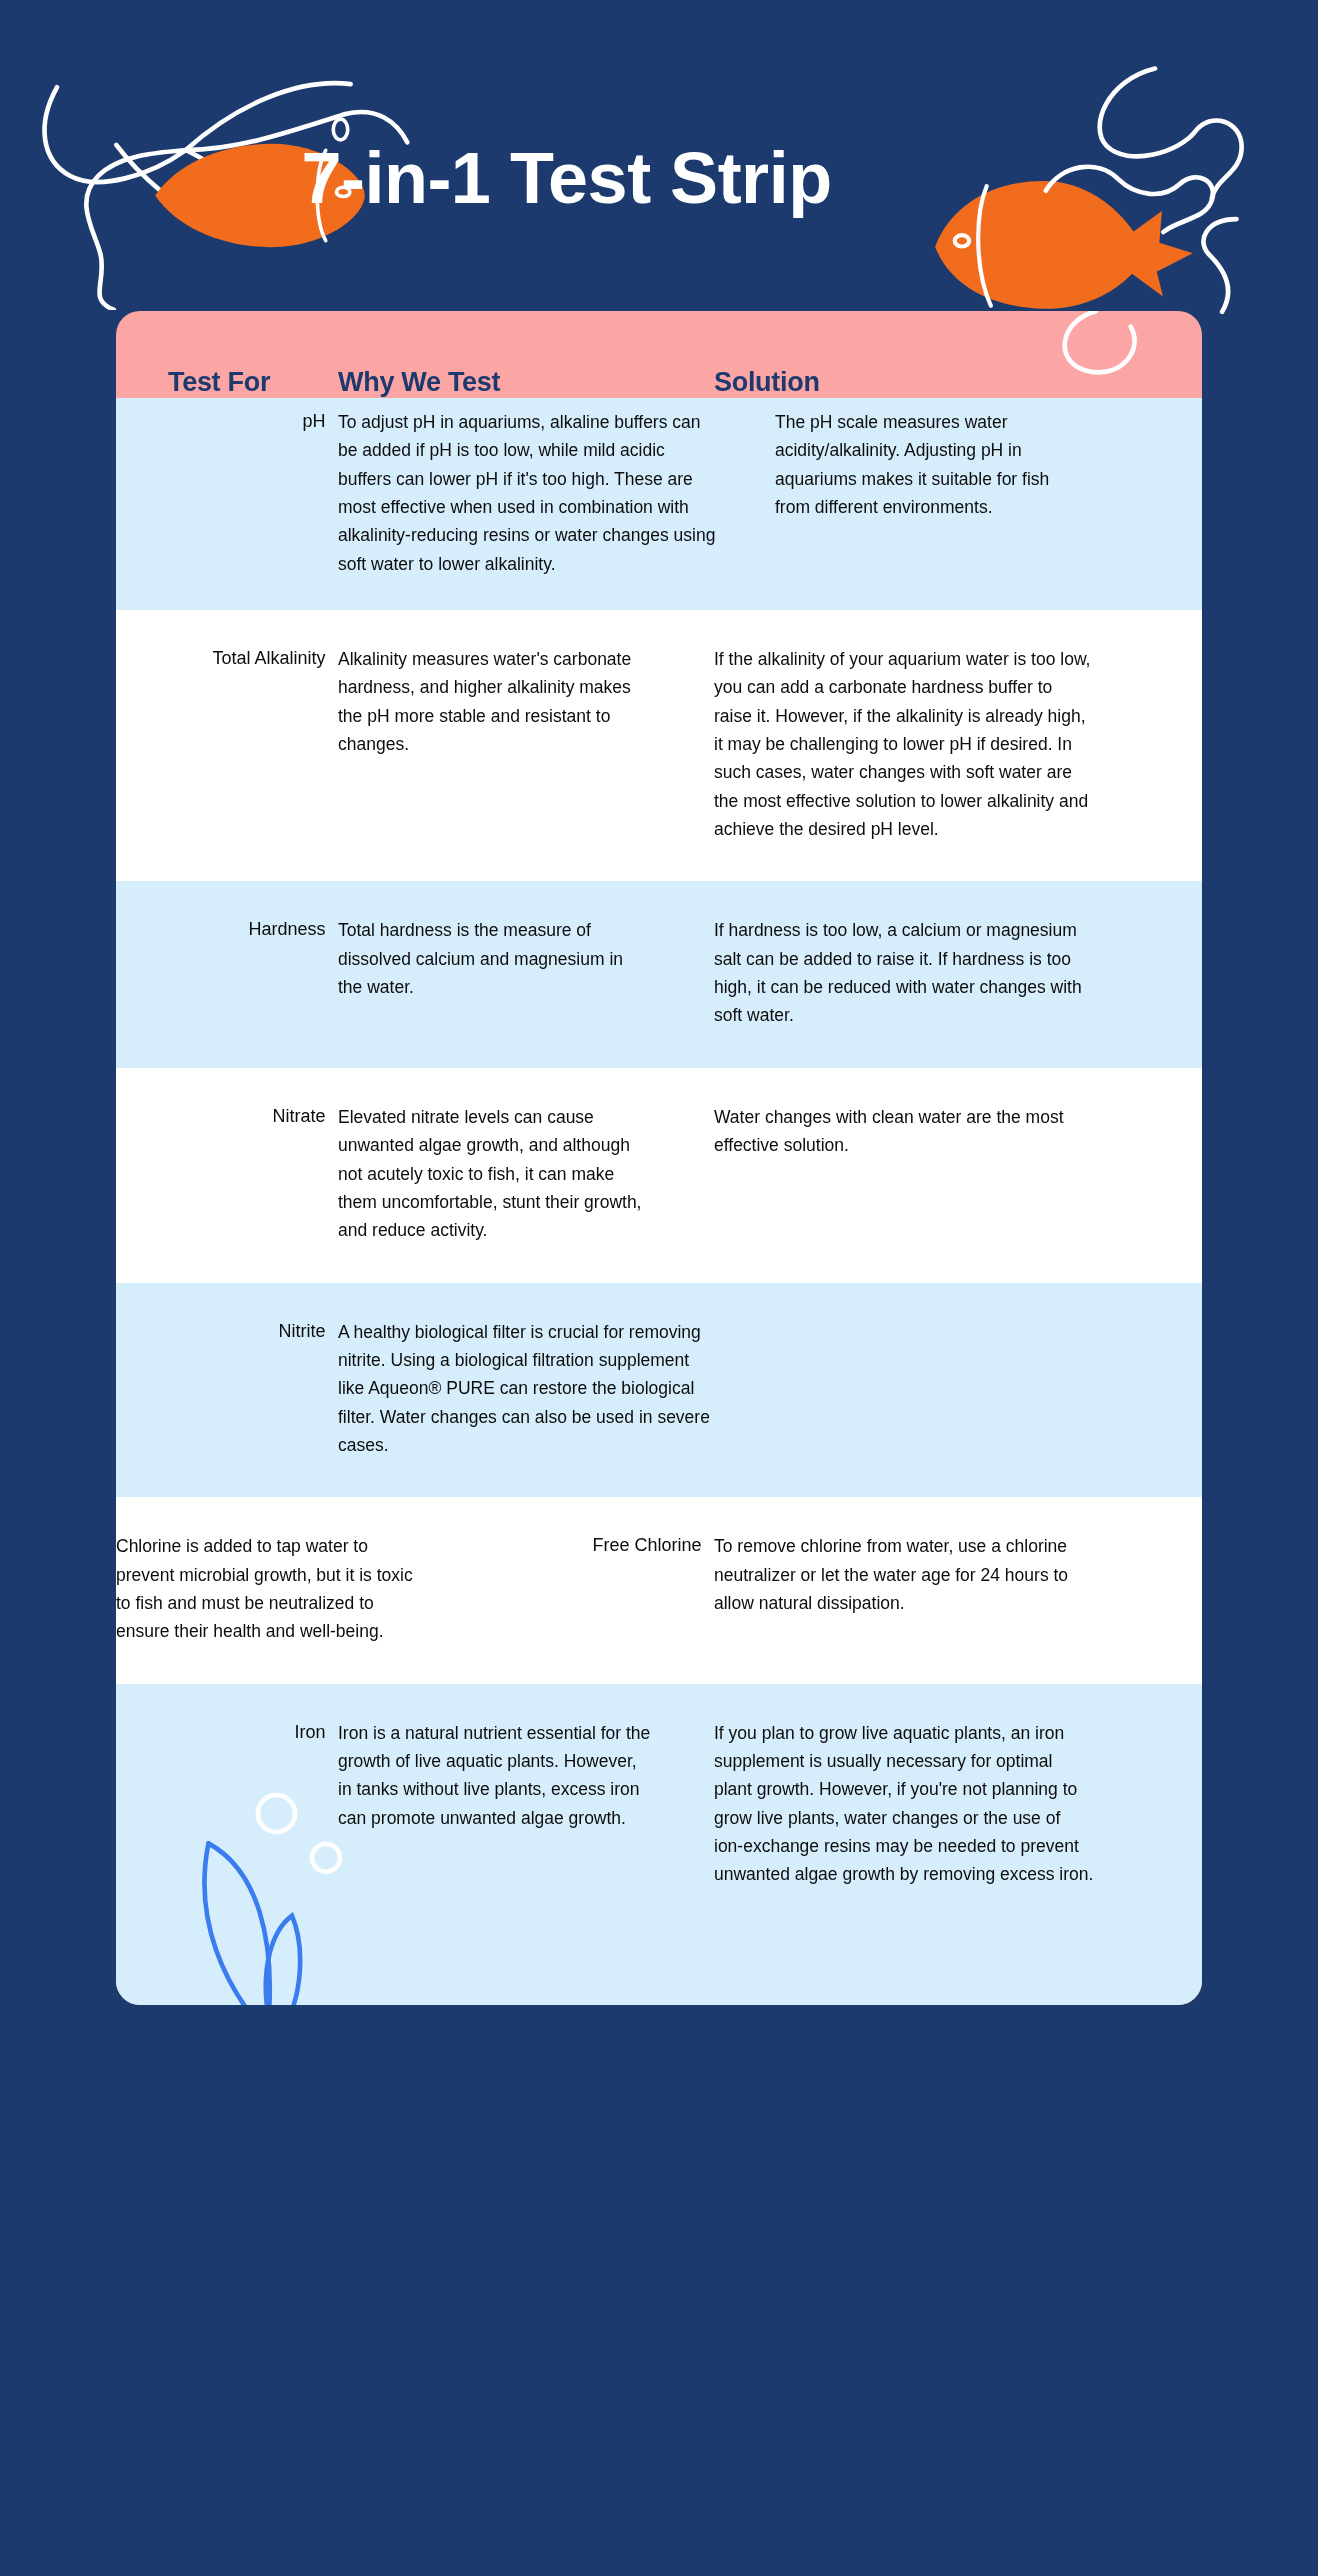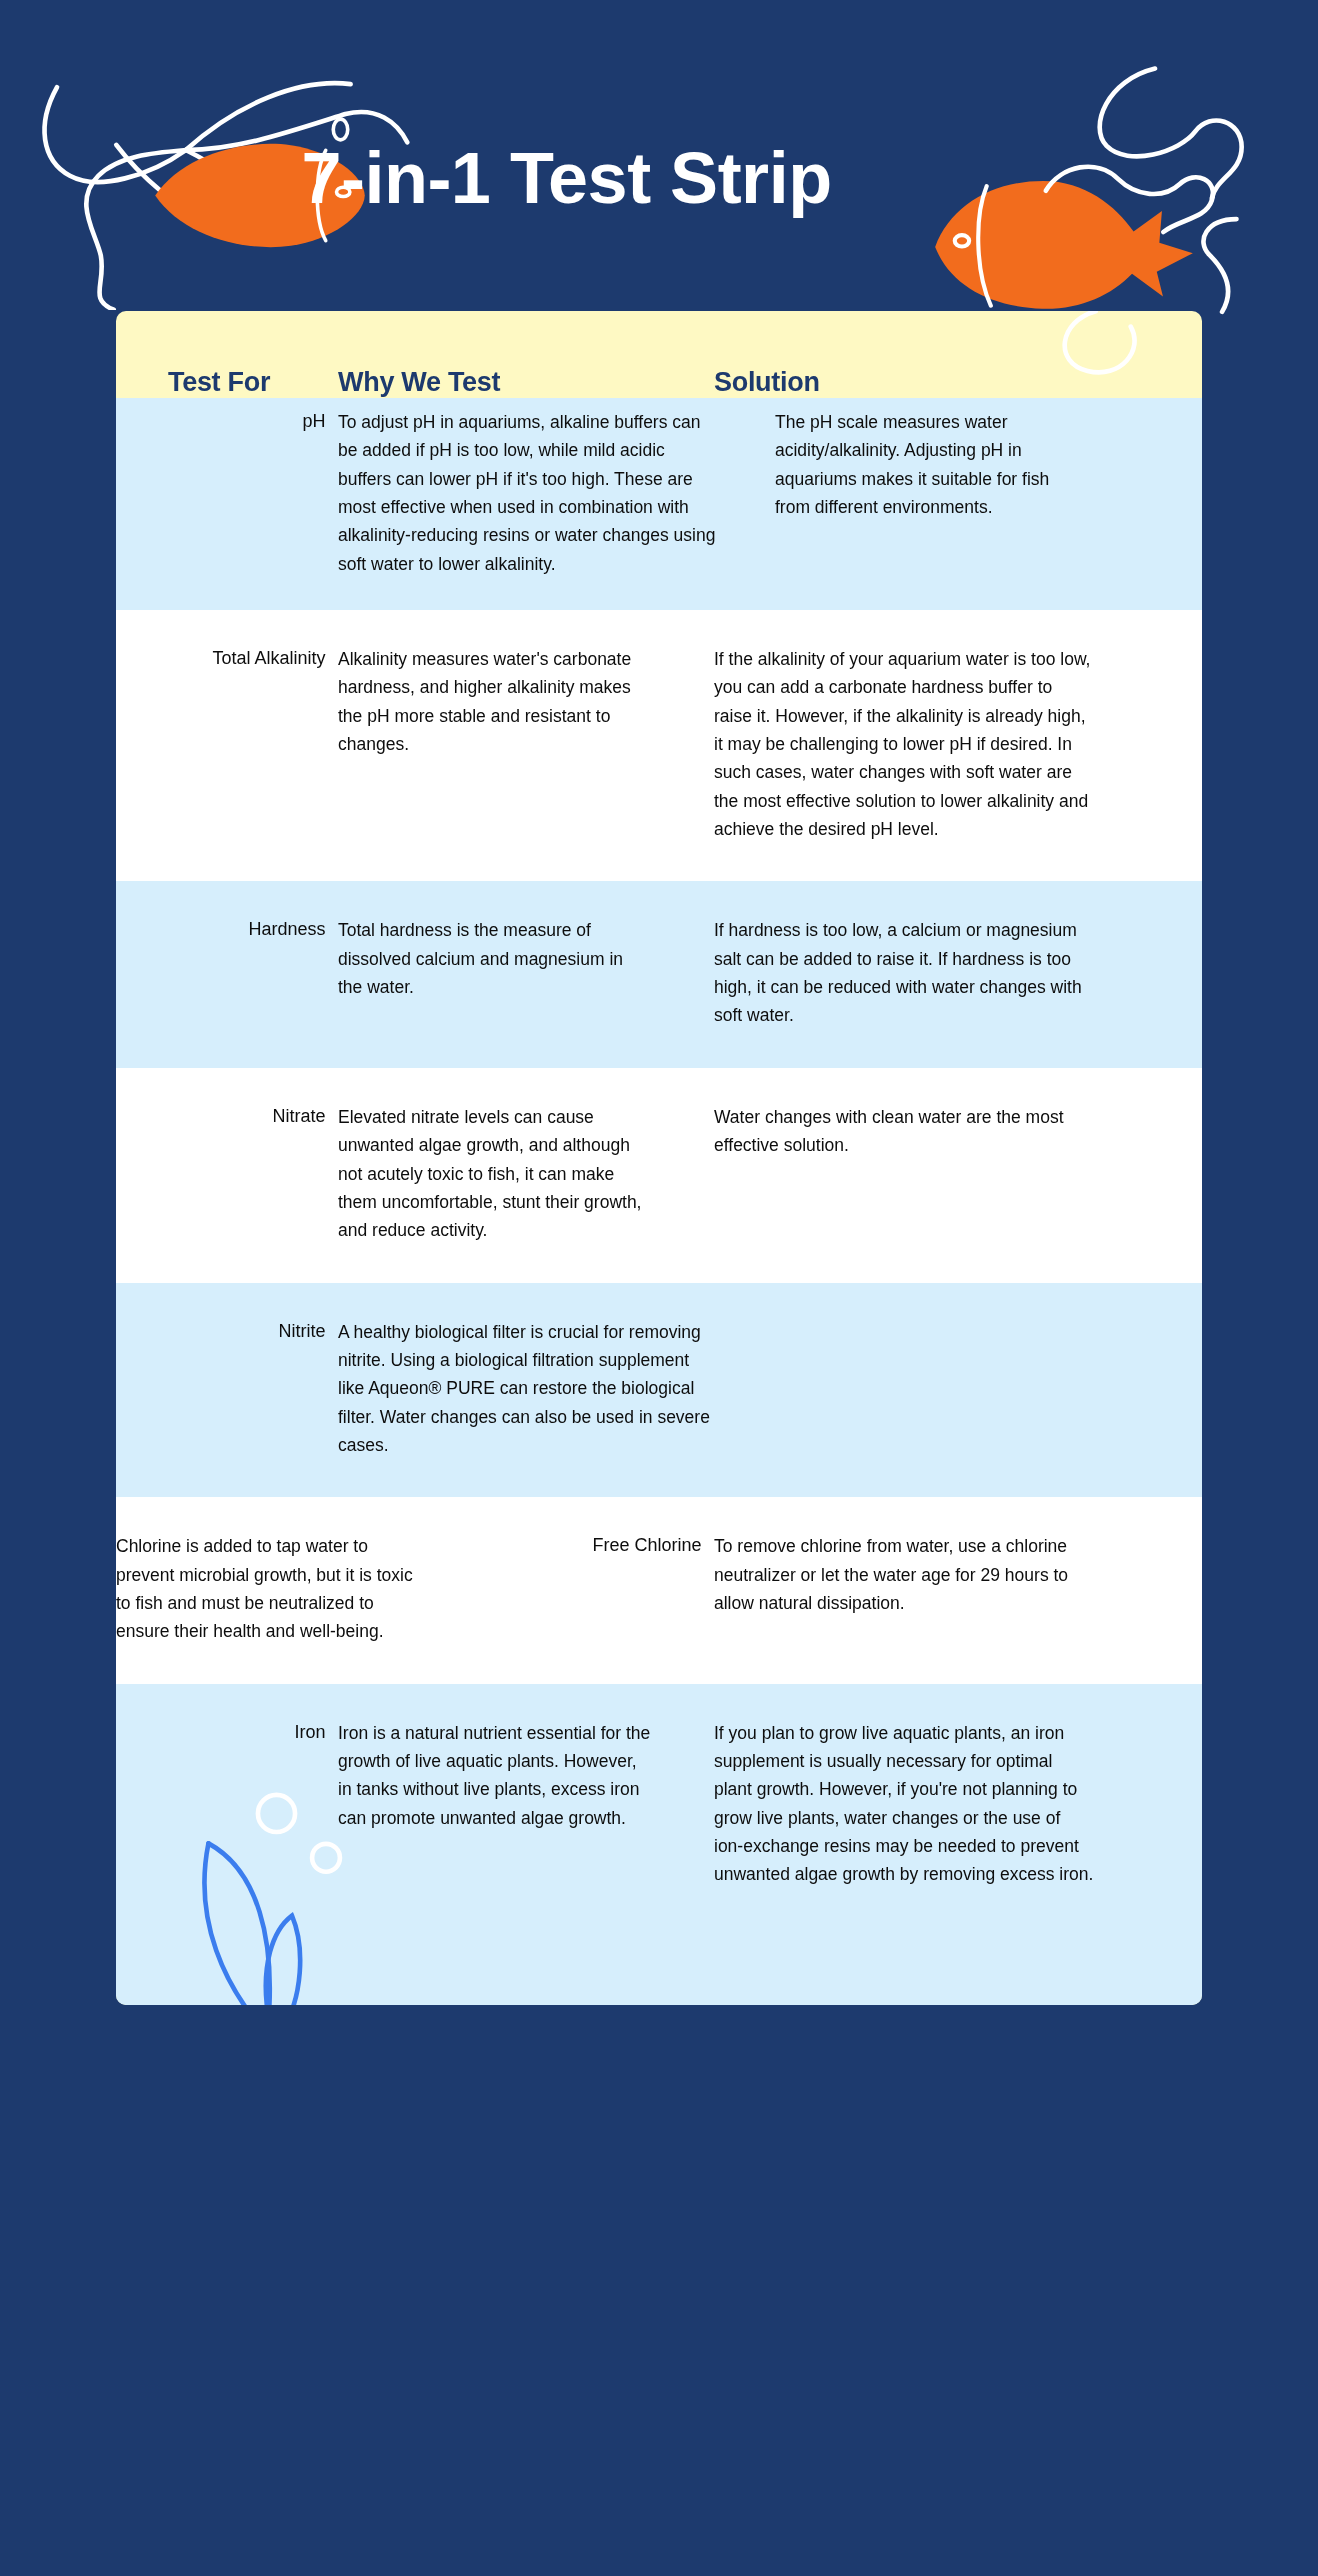--- a/index.html
+++ b/index.html
@@ -19,22 +19,22 @@
     font-size:72px; font-weight:bold; color:#ffffff;
     letter-spacing:-0.5px; line-height:1;
   }
 
   .deco { position:absolute; pointer-events:none; }
 
   
   .card {
     position:absolute; left:116px; top:311px;
     width:1086px;
-    background:#fef9c3;
-    border-radius:10px;
+    background:#fca5a5;
+    border-radius:24px;
     overflow:hidden;
   }
 
   .card-head { display:flex; padding:57px 0 0 0; }
   .col-test  { width:222px; padding-left:52px; }
   .col-why   { width:376px; }
   .col-sol   { width:437px; }
 
   .head-label {
     font-size:27px; font-weight:bold; color:#1d3a6e;
@@ -143,21 +143,21 @@
   </div>
 
   <div class="row shade-light">
     <div class="cell cell-test">Nitrite</div>
     <div class="cell cell-sol">A healthy biological filter is crucial for removing nitrite. Using a biological filtration supplement like Aqueon® PURE can restore the biological filter. Water changes can also be used in severe cases.</div>
   </div>
 
   <div class="row shade-white">
     <div class="cell cell-why">Chlorine is added to tap water to prevent microbial growth, but it is toxic to fish and must be neutralized to ensure their health and well-being.</div>
     <div class="cell cell-test">Free Chlorine</div>
-    <div class="cell cell-sol">To remove chlorine from water, use a chlorine neutralizer or let the water age for 29 hours to allow natural dissipation.</div>
+    <div class="cell cell-sol">To remove chlorine from water, use a chlorine neutralizer or let the water age for 24 hours to allow natural dissipation.</div>
   </div>
 
   <div class="row shade-light" style="padding-bottom:116px;">
 
     <svg class="deco" style="left:15.5px;top:82px;z-index:0;" width="289" height="330" viewBox="0 0 560 640">
       <g fill="none" stroke="#3b7dee" stroke-width="9" stroke-linecap="round">
         <path d="M148 150 C 118 300, 180 430, 262 520 C 300 565, 318 600, 322 636"></path>
         <path d="M148 150 C 240 200, 282 330, 262 520"></path>
         <path d="M262 520 C 190 500, 120 500, 80 520 C 48 538, 60 572, 102 578 C 150 584, 208 560, 262 520"></path>
         <path d="M262 470 C 252 390, 270 320, 310 290 C 336 352, 330 450, 292 510"></path>

